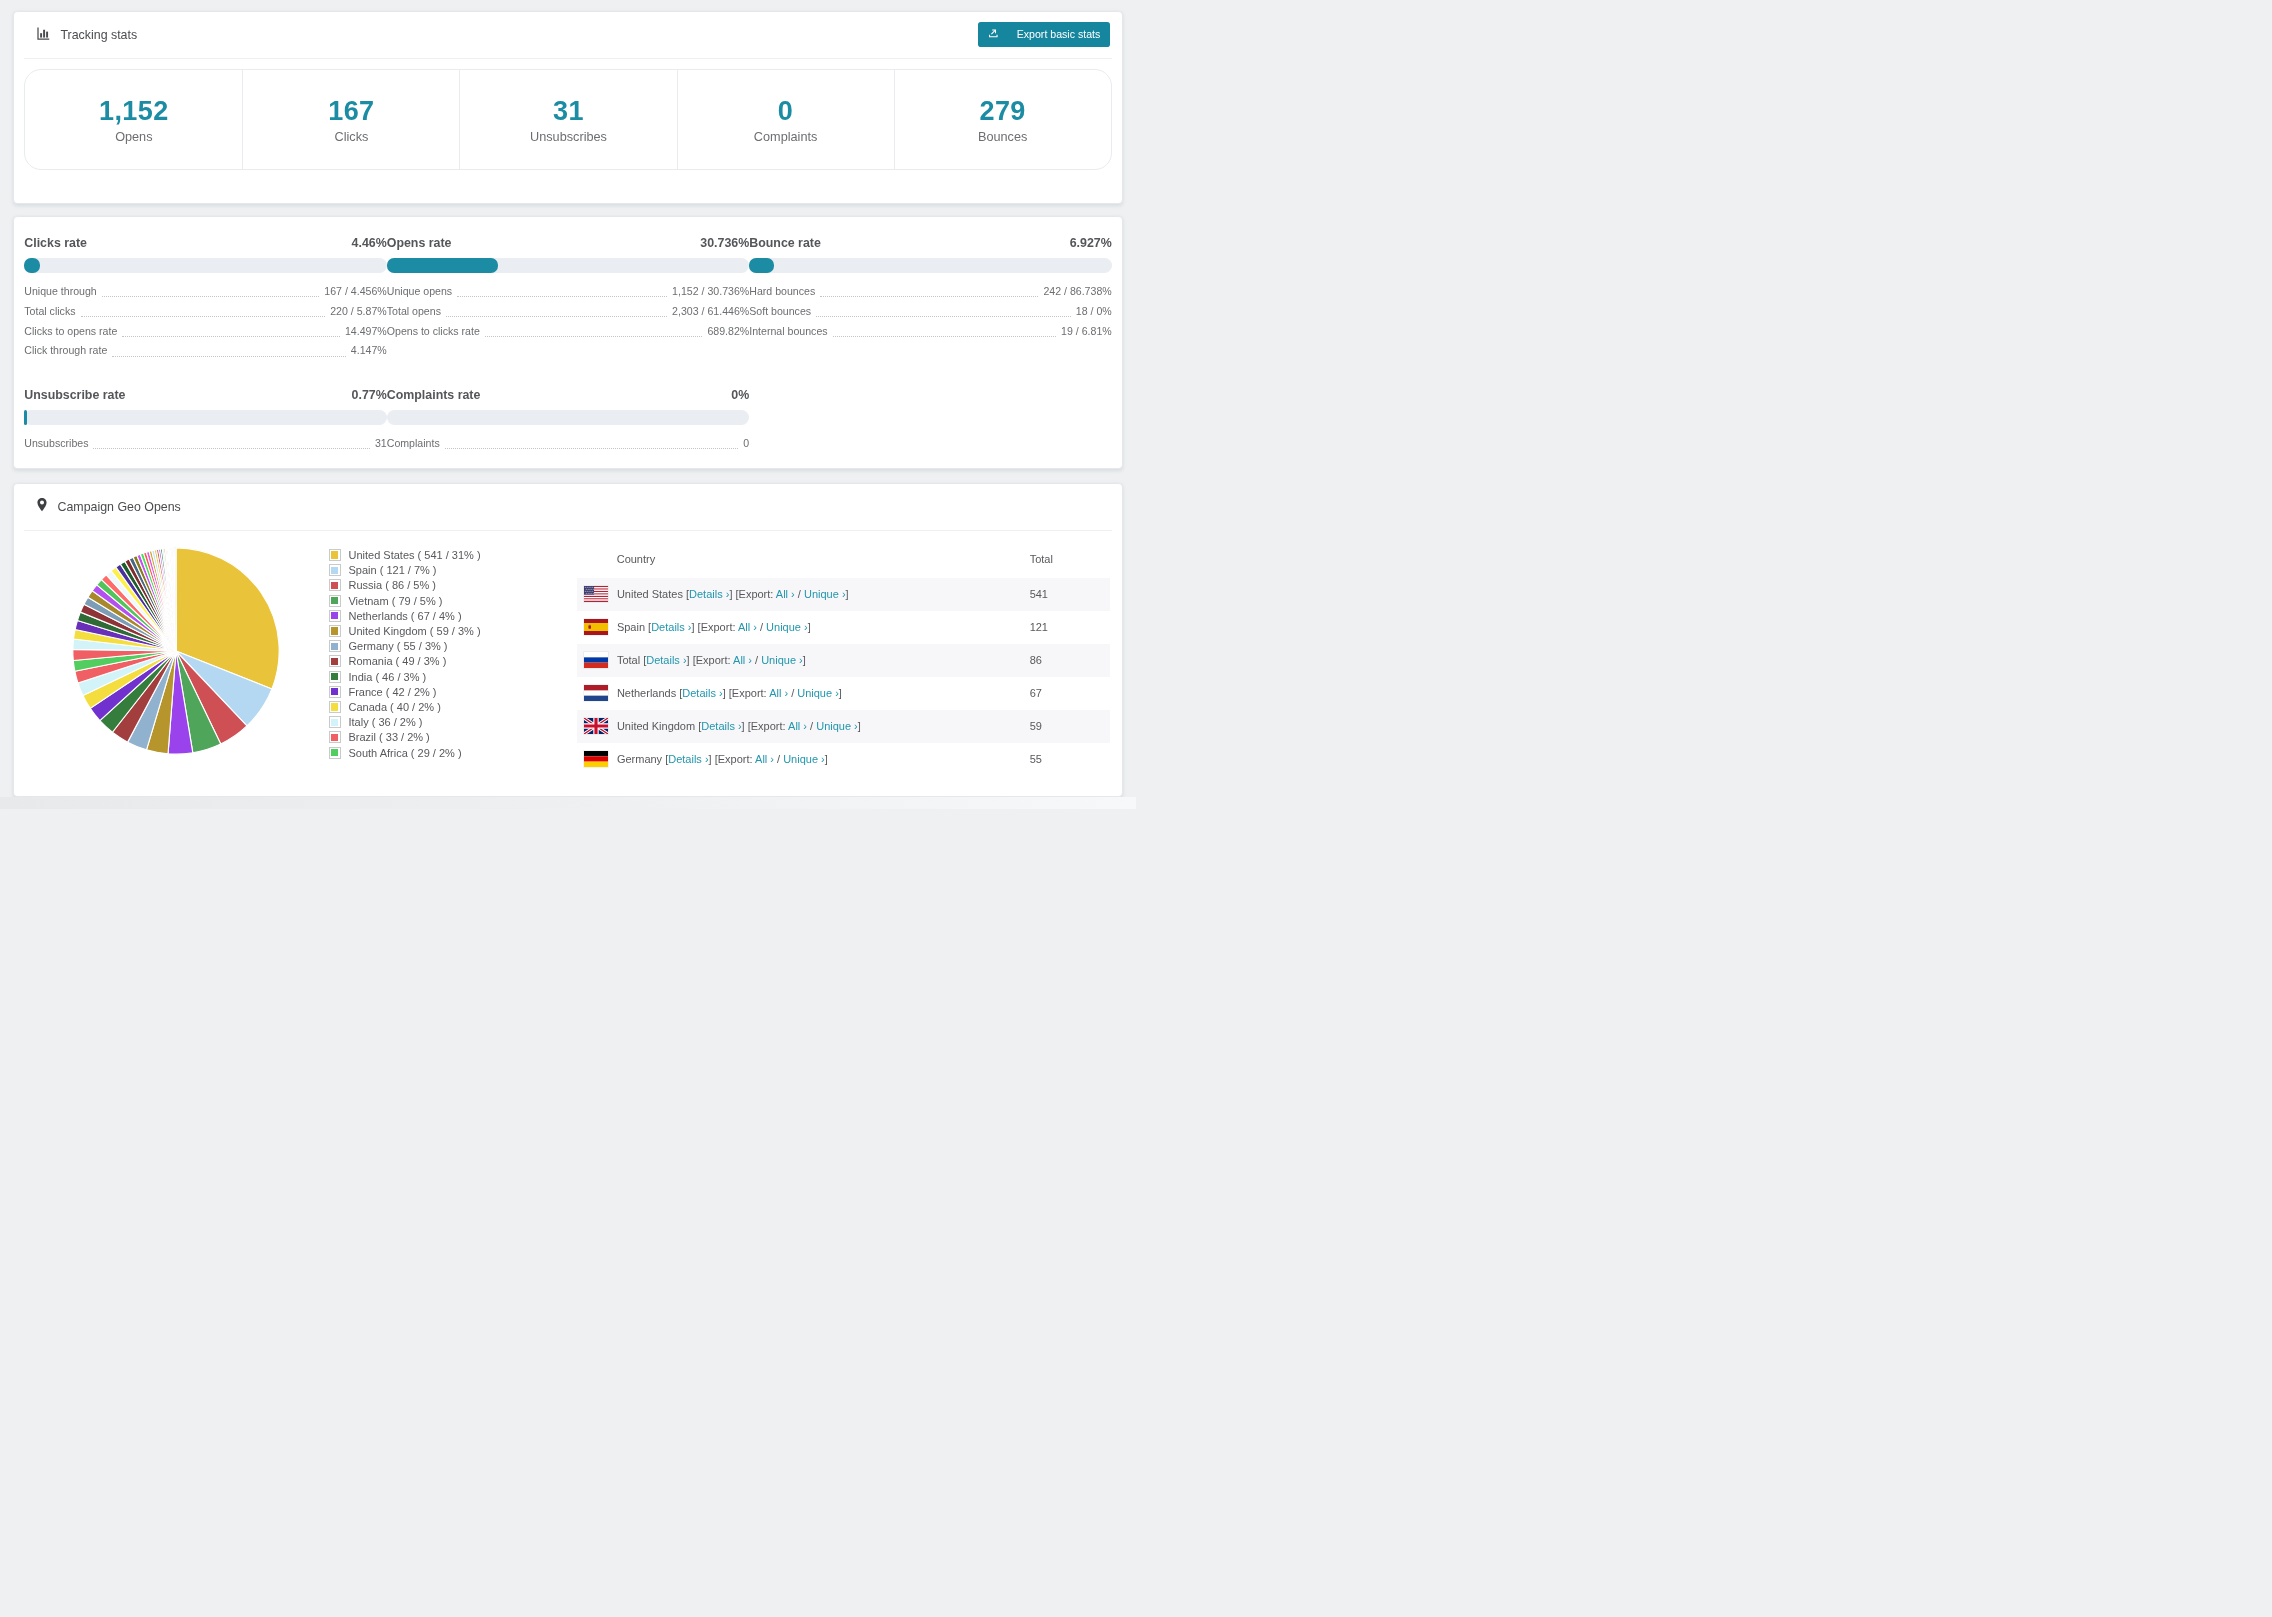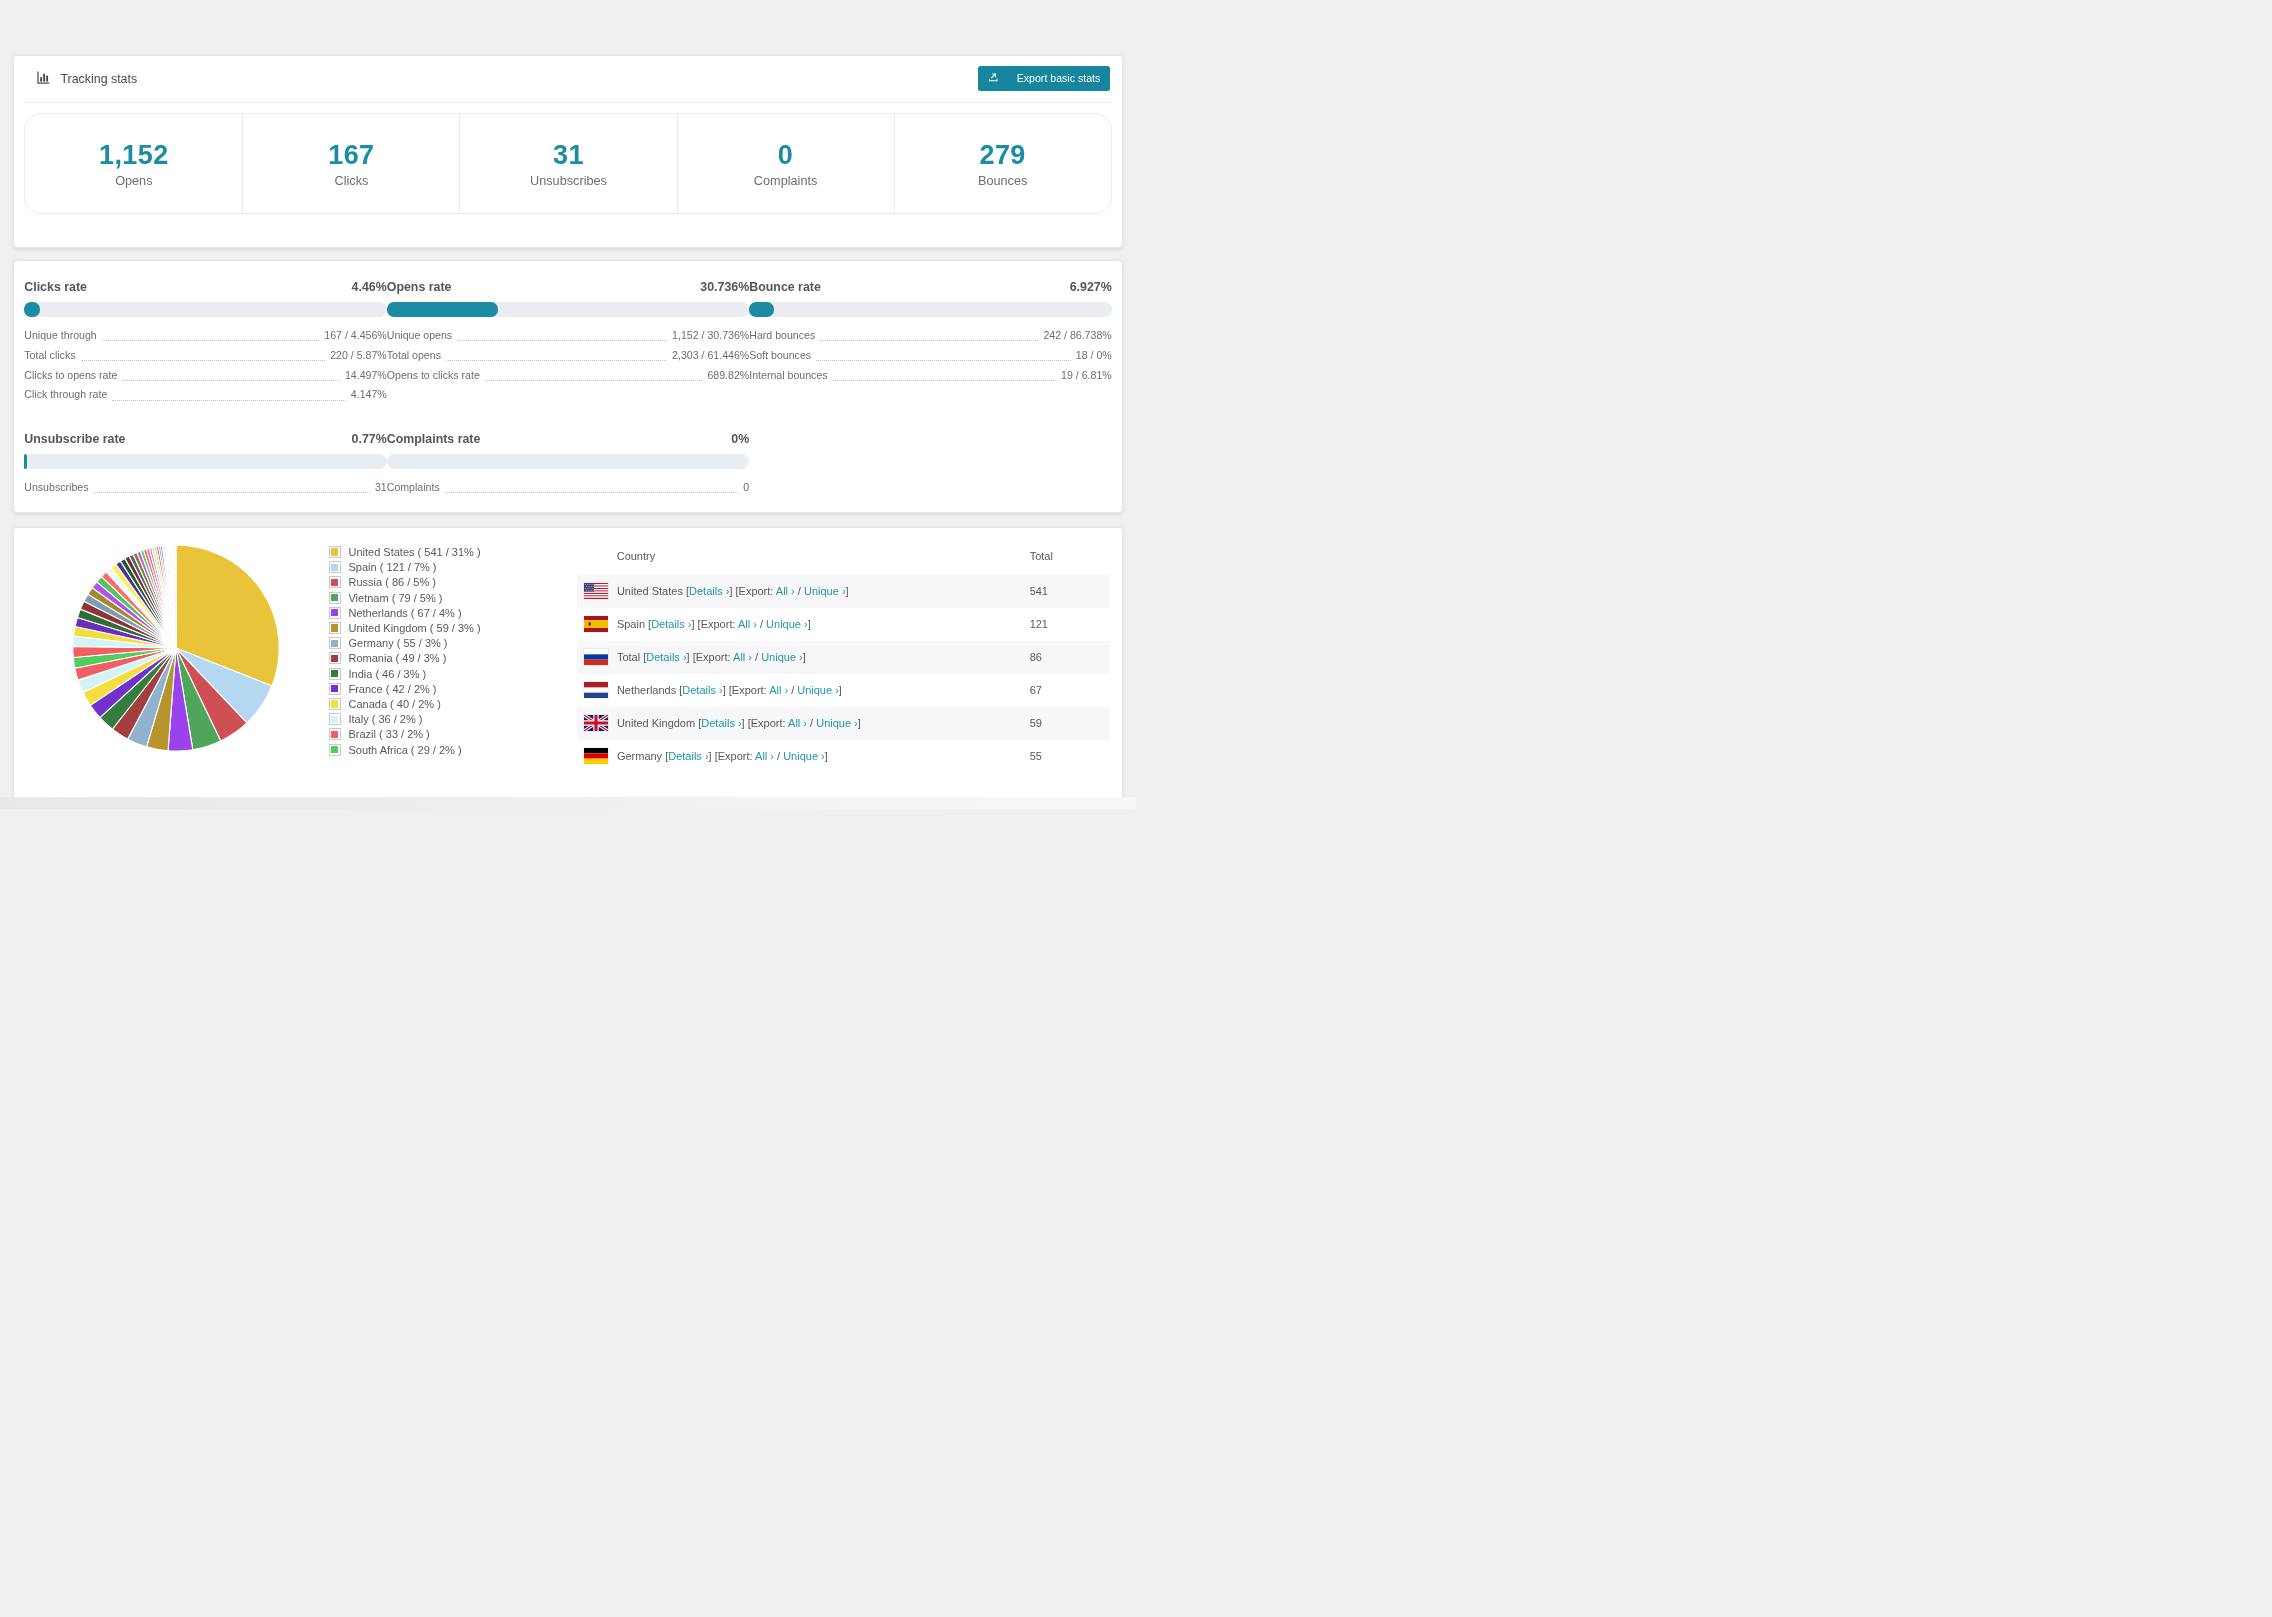--- a/index.html
+++ b/index.html
@@ -3,21 +3,21 @@
 <meta charset="utf-8">
 <style>
   * { box-sizing: border-box; margin: 0; padding: 0; }
   html,body { width:1136px; height:809px; }
   body {
     background:#eef0f2;
     font-family:"Liberation Sans","DejaVu Sans",sans-serif;
     position:relative; overflow:hidden;
     color:#58595c;
   }
-  .page { position:absolute; inset:0; padding:10.6px 12.7px 0;margin-top:44px; }
+  .page { position:absolute; inset:0; padding:10.6px 12.7px 0; }
   .card {
     background:#fff; border:0.7px solid #e5e7ea; border-radius:4.2px;
     box-shadow:0 1.4px 3.5px rgba(140,150,165,.22);
   }
   
   #card-tracking { height:193px; margin-bottom:12.7px; }
   .card-header {
     margin:0 10.6px; padding:0 1.4px 0 12px; height:47px;
     display:flex; align-items:center; justify-content:space-between;
     border-bottom:0.7px solid #edeff0;
@@ -241,20 +241,30 @@
               <span class="lbl">Complaints</span>
               <span class="leader"></span>
               <span class="val">0</span>
             </div>
           </div>
         </section>
       </div>
   </div>
 
   <div class="card" id="card-geo">
+    <div class="card-header">
+      <div class="card-title">
+        <span>
+          <svg width="12" height="15.5" viewBox="0 0 24 30">
+            <path d="M12 1.5C6.9 1.5 2.8 5.6 2.8 10.7c0 6.9 9.2 17.4 9.2 17.4s9.2-10.5 9.2-17.4C21.2 5.6 17.1 1.5 12 1.5zm0 13.1a4 4 0 1 1 0-8 4 4 0 0 1 0 8z" fill="#3f4043"></path>
+          </svg>
+        </span>
+        <span>Campaign Geo Opens</span>
+      </div>
+    </div>
     <div class="geo-content">
       <div id="pie-wrap"><svg width="212" height="212" viewBox="0 0 300 300">
             <path d="M150,150 L150.00,4.00 A146,146 0 0 1 285.74,203.77 Z" fill="#e9c339" stroke="#ffffff" stroke-width="1.6" stroke-linejoin="round"></path>
             <path d="M150,150 L285.74,203.77 A146,146 0 0 1 250.36,256.03 Z" fill="#b5d8f2" stroke="#ffffff" stroke-width="1.6" stroke-linejoin="round"></path>
             <path d="M150,150 L250.36,256.03 A146,146 0 0 1 213.28,281.57 Z" fill="#ce4f54" stroke="#ffffff" stroke-width="1.6" stroke-linejoin="round"></path>
             <path d="M150,150 L213.28,281.57 A146,146 0 0 1 173.81,294.05 Z" fill="#4fa65a" stroke="#ffffff" stroke-width="1.6" stroke-linejoin="round"></path>
             <path d="M150,150 L173.81,294.05 A146,146 0 0 1 138.71,295.56 Z" fill="#9a43ec" stroke="#ffffff" stroke-width="1.6" stroke-linejoin="round"></path>
             <path d="M150,150 L138.71,295.56 A146,146 0 0 1 108.27,289.91 Z" fill="#b6952d" stroke="#ffffff" stroke-width="1.6" stroke-linejoin="round"></path>
             <path d="M150,150 L108.27,289.91 A146,146 0 0 1 81.56,278.97 Z" fill="#90b2ce" stroke="#ffffff" stroke-width="1.6" stroke-linejoin="round"></path>
             <path d="M150,150 L81.56,278.97 A146,146 0 0 1 59.99,264.95 Z" fill="#a23e3e" stroke="#ffffff" stroke-width="1.6" stroke-linejoin="round"></path>

